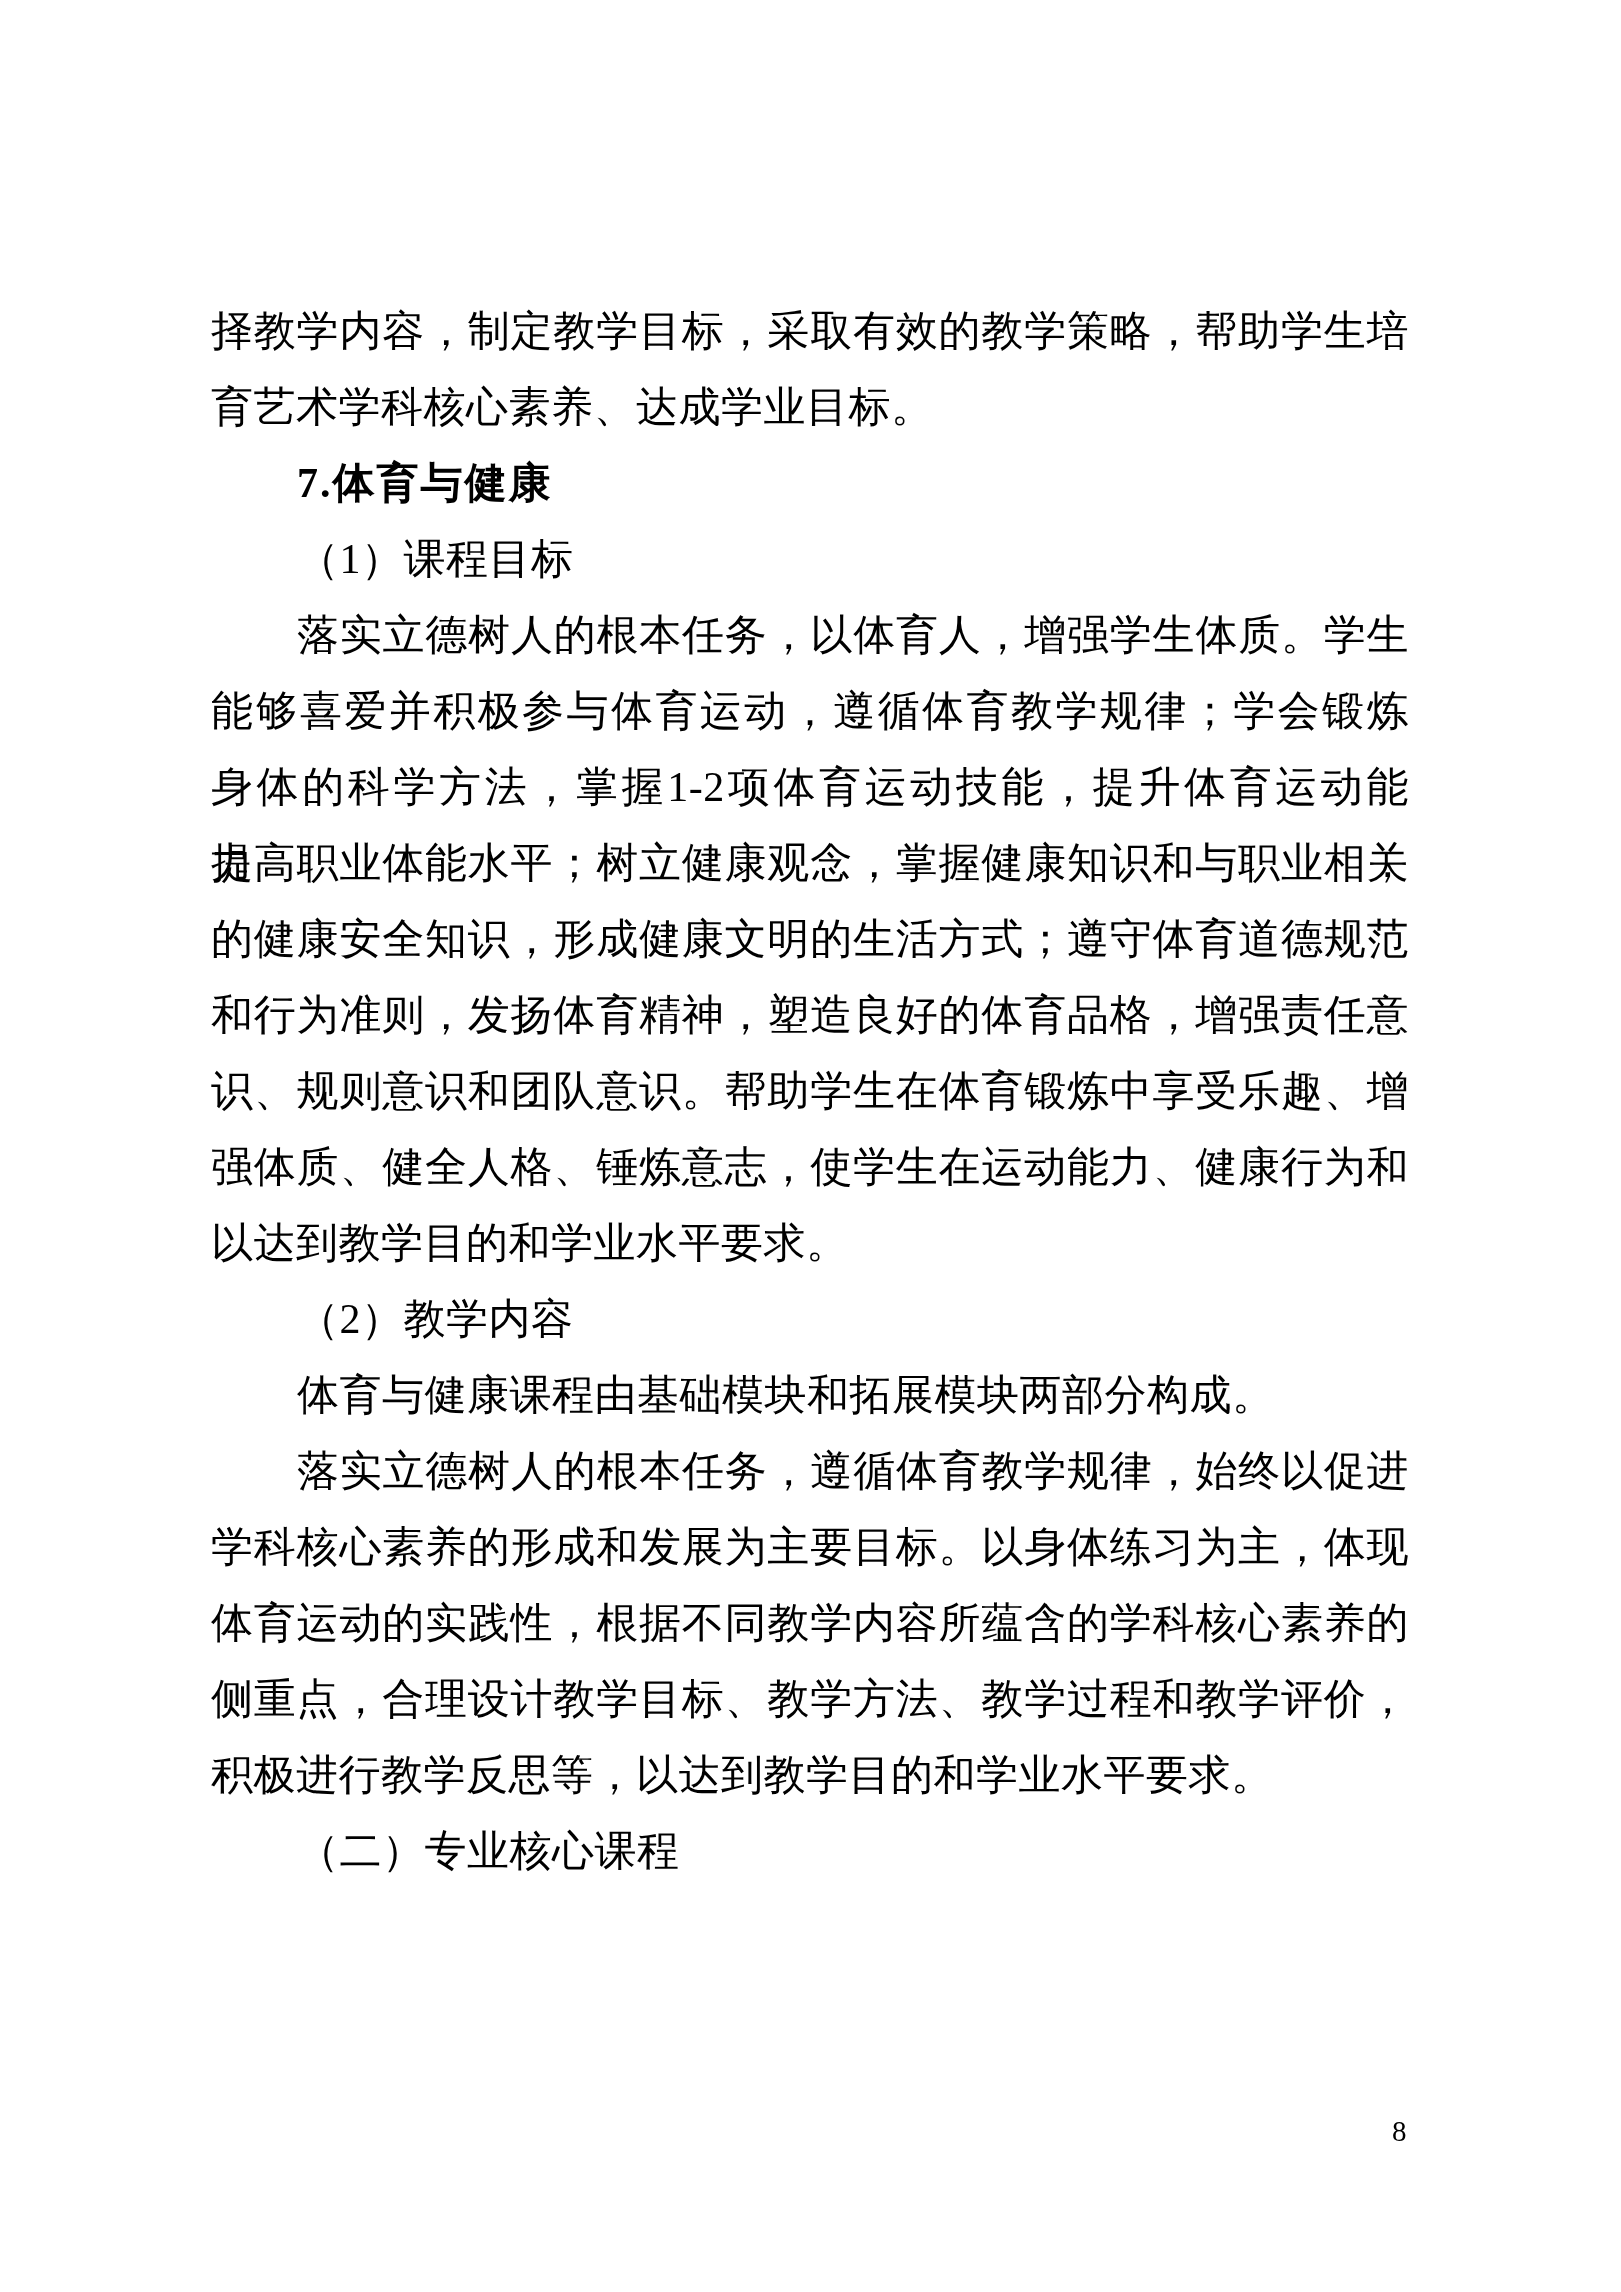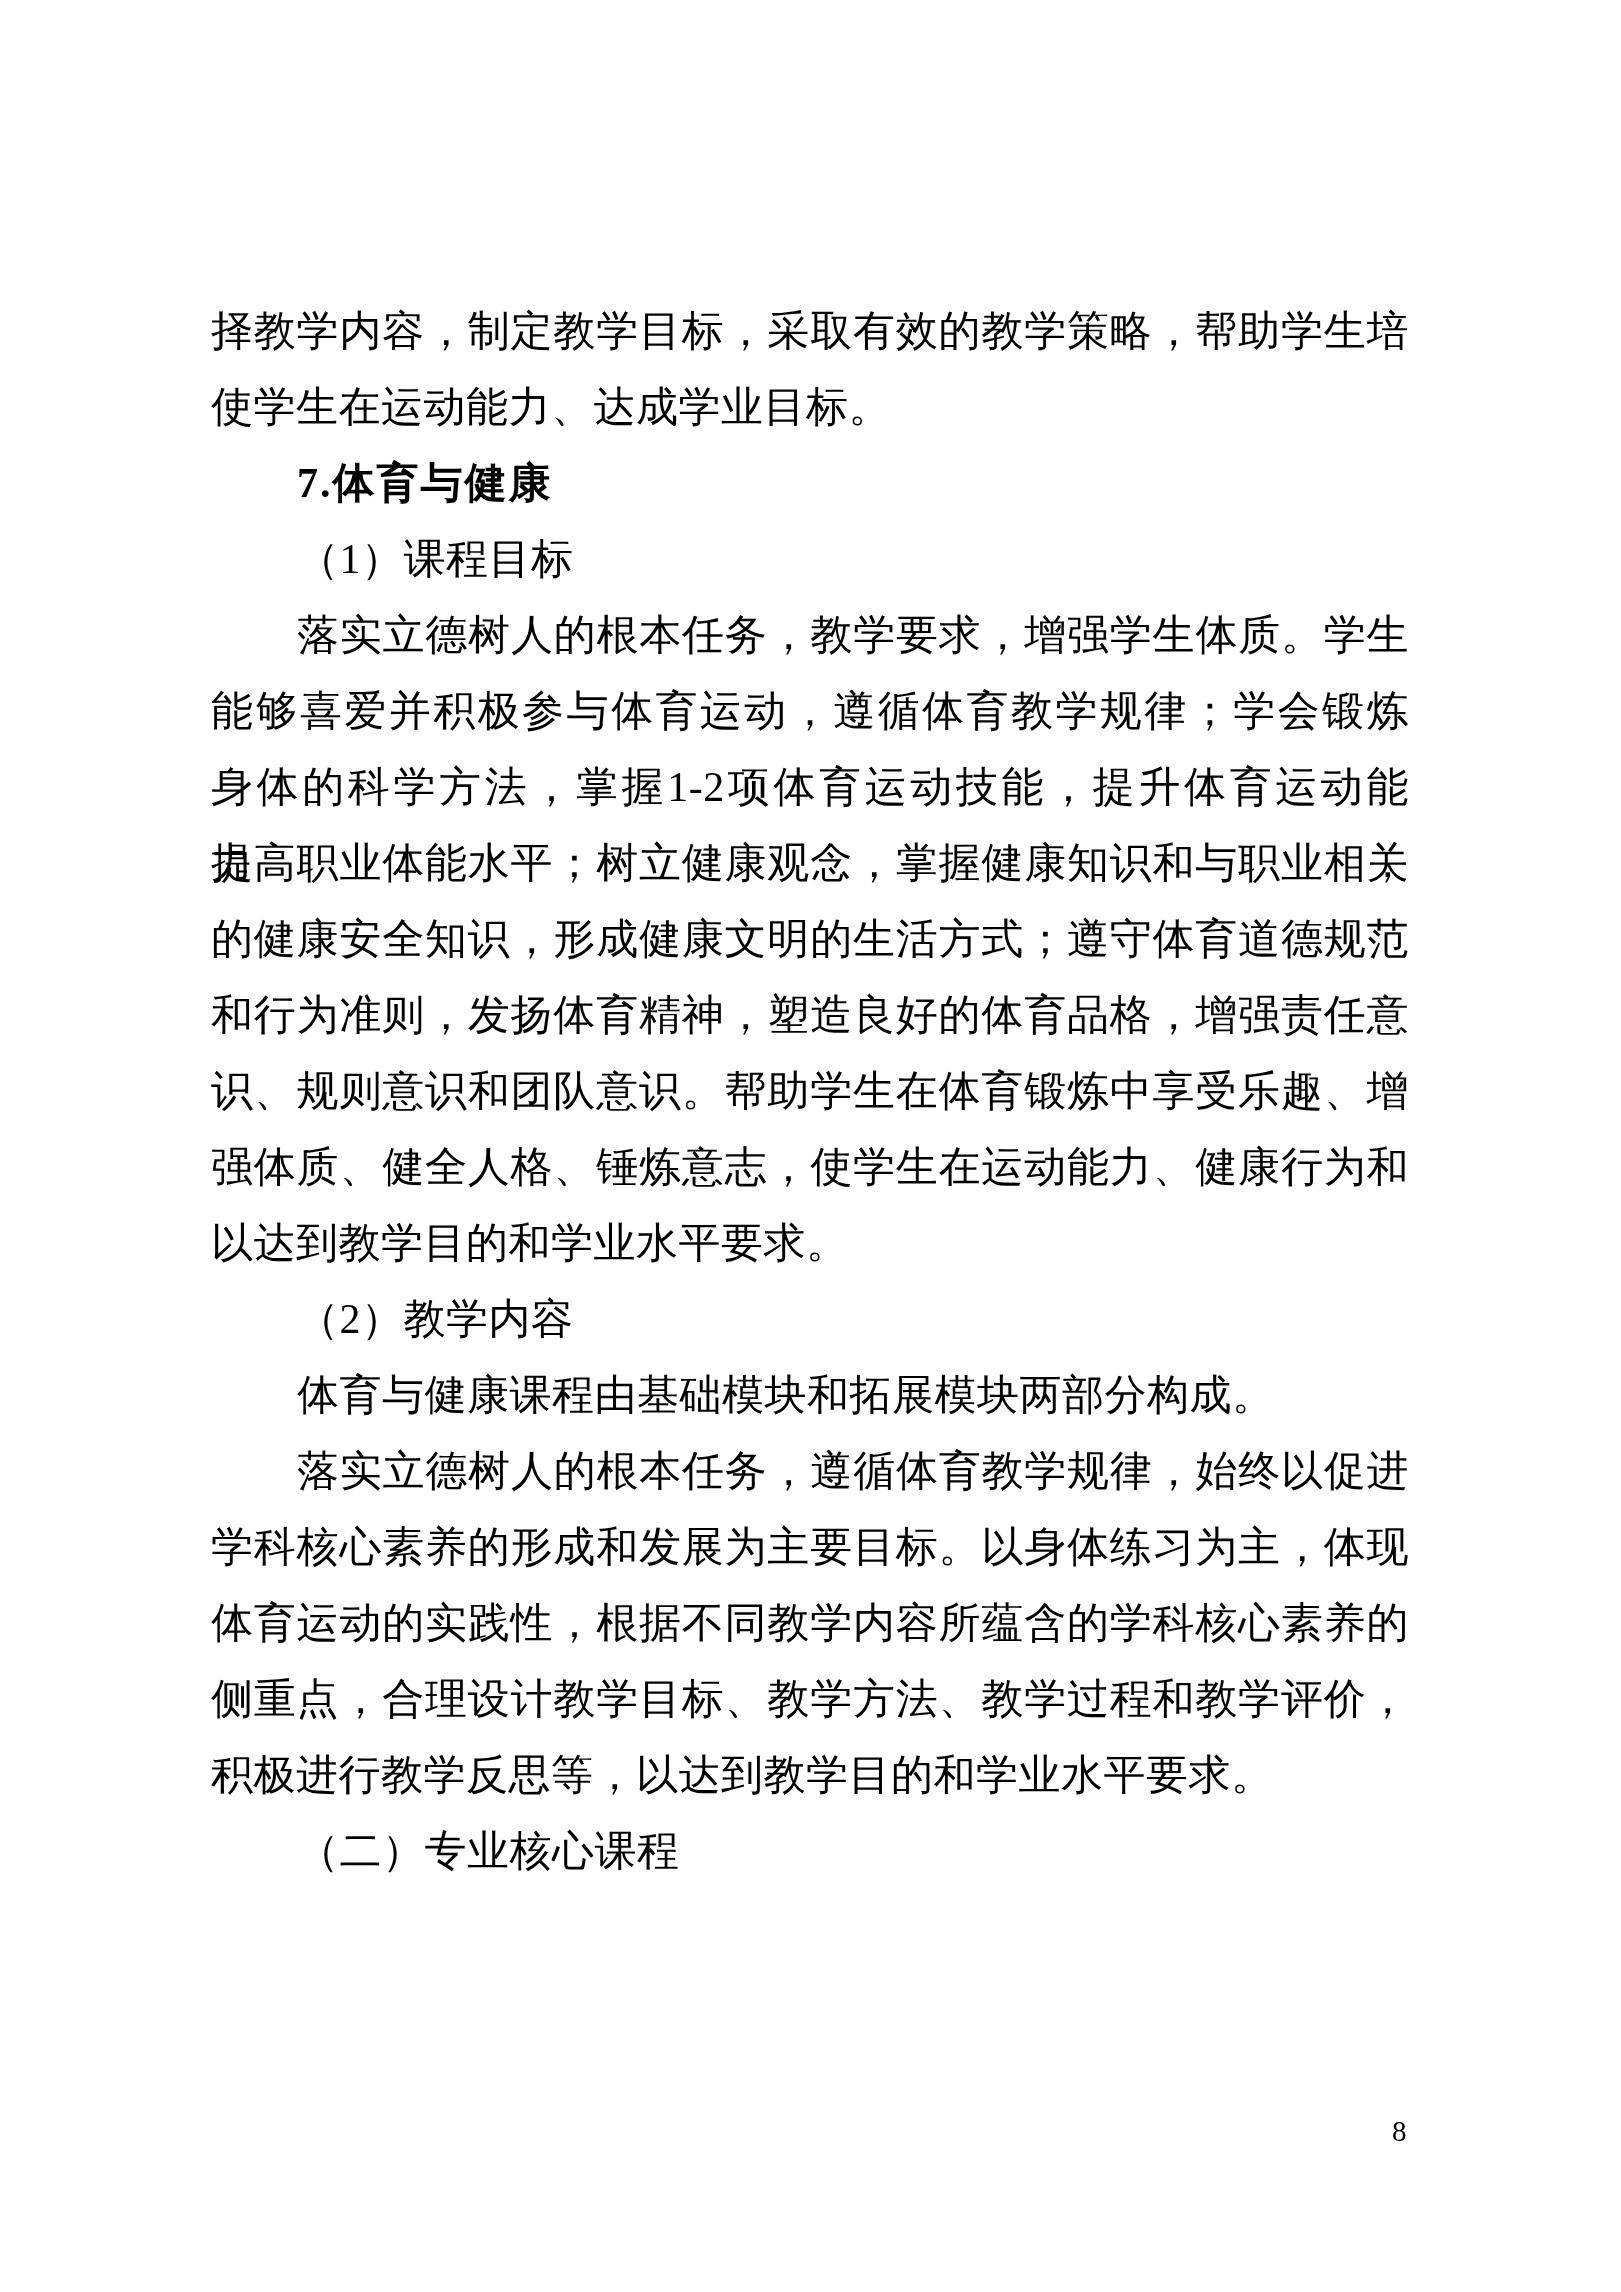--- a/index.html
+++ b/index.html
@@ -54,24 +54,24 @@
     color: #000;
     font-family: "Liberation Serif", serif;
   }
 </style>
 </head>
 <body>
 
 <div class="sheet">
   <div class="text-block">
       <div class="line justify">择教学内容，制定教学目标，采取有效的教学策略，帮助学生培</div>
-      <div class="line">使学生在运动能力、达成学业目标。</div>
+      <div class="line">育艺术学科核心素养、达成学业目标。</div>
       <div class="line indent bold">7.体育与健康</div>
       <div class="line indent">（1）课程目标</div>
-      <div class="line justify indent">落实立德树人的根本任务，教学要求，增强学生体质。学生</div>
+      <div class="line justify indent">落实立德树人的根本任务，以体育人，增强学生体质。学生</div>
       <div class="line justify">能够喜爱并积极参与体育运动，遵循体育教学规律；学会锻炼</div>
       <div class="line justify">身体的科学方法，掌握1-2项体育运动技能，提升体育运动能力，</div>
       <div class="line justify">提高职业体能水平；树立健康观念，掌握健康知识和与职业相关</div>
       <div class="line justify">的健康安全知识，形成健康文明的生活方式；遵守体育道德规范</div>
       <div class="line justify">和行为准则，发扬体育精神，塑造良好的体育品格，增强责任意</div>
       <div class="line justify">识、规则意识和团队意识。帮助学生在体育锻炼中享受乐趣、增</div>
       <div class="line justify">强体质、健全人格、锤炼意志，使学生在运动能力、健康行为和</div>
       <div class="line">以达到教学目的和学业水平要求。</div>
       <div class="line indent">（2）教学内容</div>
       <div class="line indent">体育与健康课程由基础模块和拓展模块两部分构成。</div>

